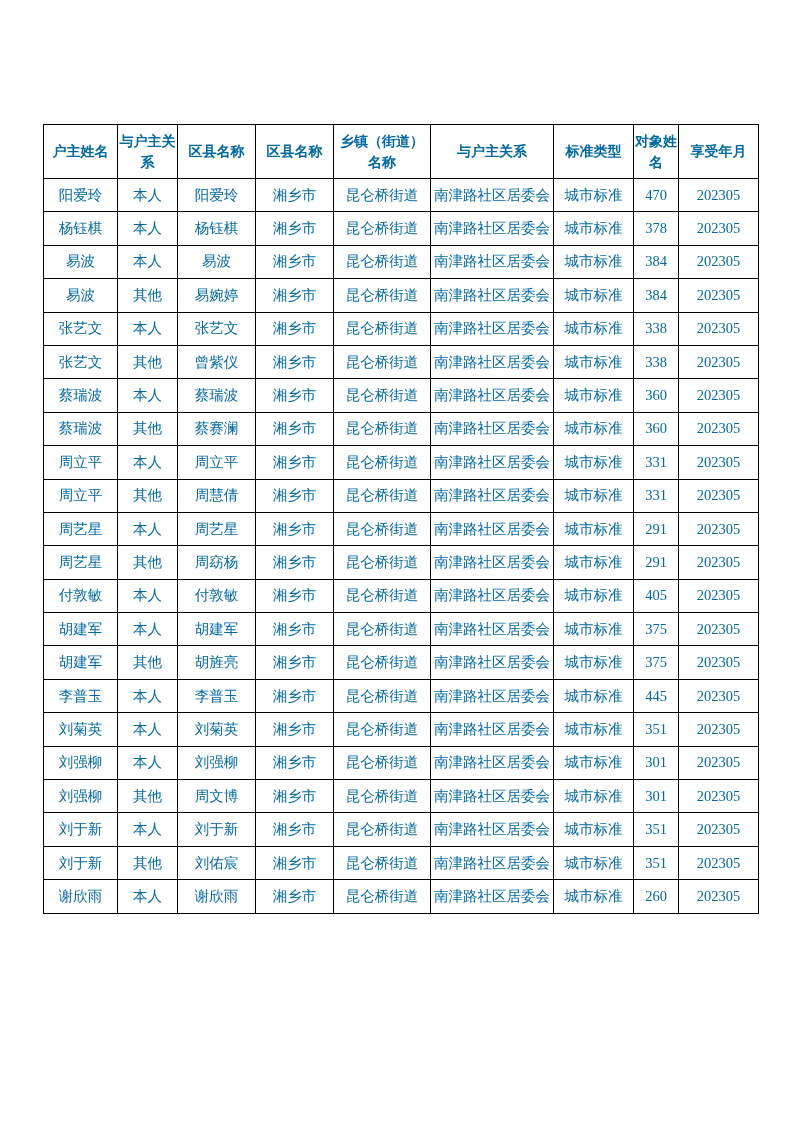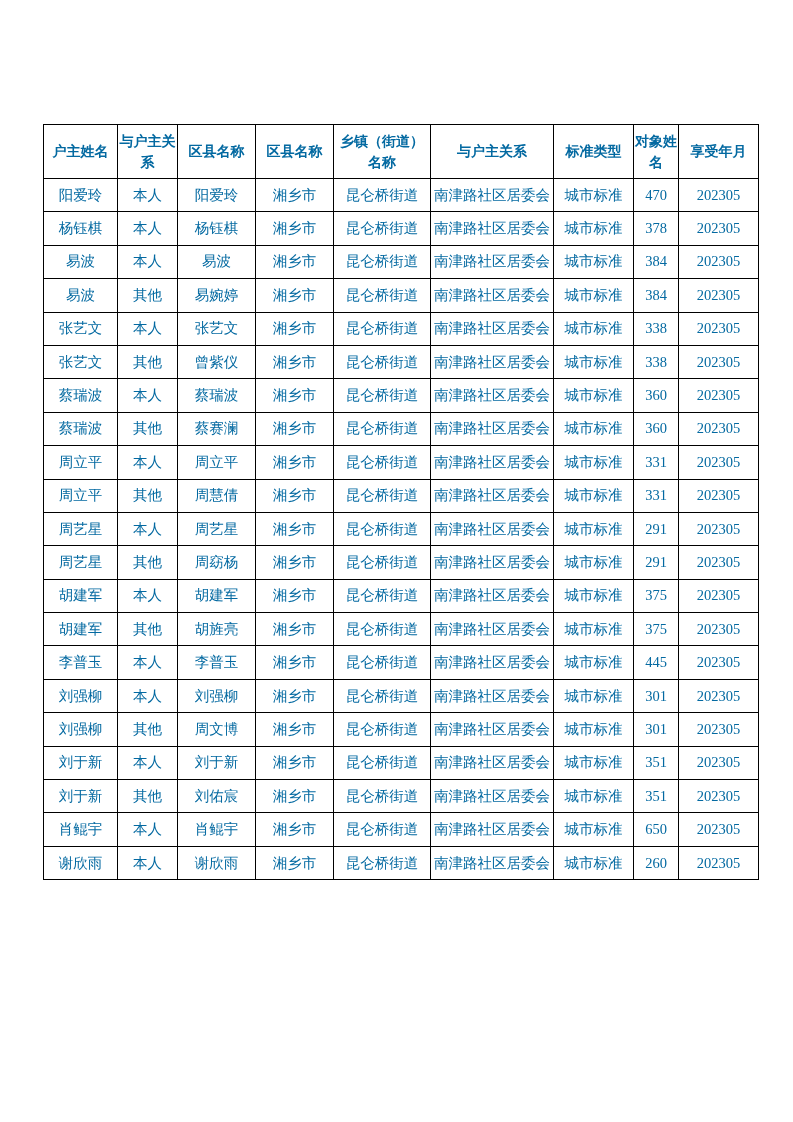--- a/index.html
+++ b/index.html
@@ -212,20 +212,31 @@
           <td>其他</td>
           <td>周窈杨</td>
           <td>湘乡市</td>
           <td>昆仑桥街道</td>
           <td>南津路社区居委会</td>
           <td>城市标准</td>
           <td>291</td>
           <td>202305</td>
         </tr>
         <tr>
+          <td>付敦敏</td>
+          <td>本人</td>
+          <td>付敦敏</td>
+          <td>湘乡市</td>
+          <td>昆仑桥街道</td>
+          <td>南津路社区居委会</td>
+          <td>城市标准</td>
+          <td>405</td>
+          <td>202305</td>
+        </tr>
+        <tr>
           <td>胡建军</td>
           <td>本人</td>
           <td>胡建军</td>
           <td>湘乡市</td>
           <td>昆仑桥街道</td>
           <td>南津路社区居委会</td>
           <td>城市标准</td>
           <td>375</td>
           <td>202305</td>
         </tr>
@@ -245,20 +256,31 @@
           <td>本人</td>
           <td>李普玉</td>
           <td>湘乡市</td>
           <td>昆仑桥街道</td>
           <td>南津路社区居委会</td>
           <td>城市标准</td>
           <td>445</td>
           <td>202305</td>
         </tr>
         <tr>
+          <td>刘菊英</td>
+          <td>本人</td>
+          <td>刘菊英</td>
+          <td>湘乡市</td>
+          <td>昆仑桥街道</td>
+          <td>南津路社区居委会</td>
+          <td>城市标准</td>
+          <td>351</td>
+          <td>202305</td>
+        </tr>
+        <tr>
           <td>刘强柳</td>
           <td>本人</td>
           <td>刘强柳</td>
           <td>湘乡市</td>
           <td>昆仑桥街道</td>
           <td>南津路社区居委会</td>
           <td>城市标准</td>
           <td>301</td>
           <td>202305</td>
         </tr>
@@ -286,31 +308,20 @@
         </tr>
         <tr>
           <td>刘于新</td>
           <td>其他</td>
           <td>刘佑宸</td>
           <td>湘乡市</td>
           <td>昆仑桥街道</td>
           <td>南津路社区居委会</td>
           <td>城市标准</td>
           <td>351</td>
-          <td>202305</td>
-        </tr>
-        <tr>
-          <td>肖鲲宇</td>
-          <td>本人</td>
-          <td>肖鲲宇</td>
-          <td>湘乡市</td>
-          <td>昆仑桥街道</td>
-          <td>南津路社区居委会</td>
-          <td>城市标准</td>
-          <td>650</td>
           <td>202305</td>
         </tr>
         <tr>
           <td>谢欣雨</td>
           <td>本人</td>
           <td>谢欣雨</td>
           <td>湘乡市</td>
           <td>昆仑桥街道</td>
           <td>南津路社区居委会</td>
           <td>城市标准</td>

